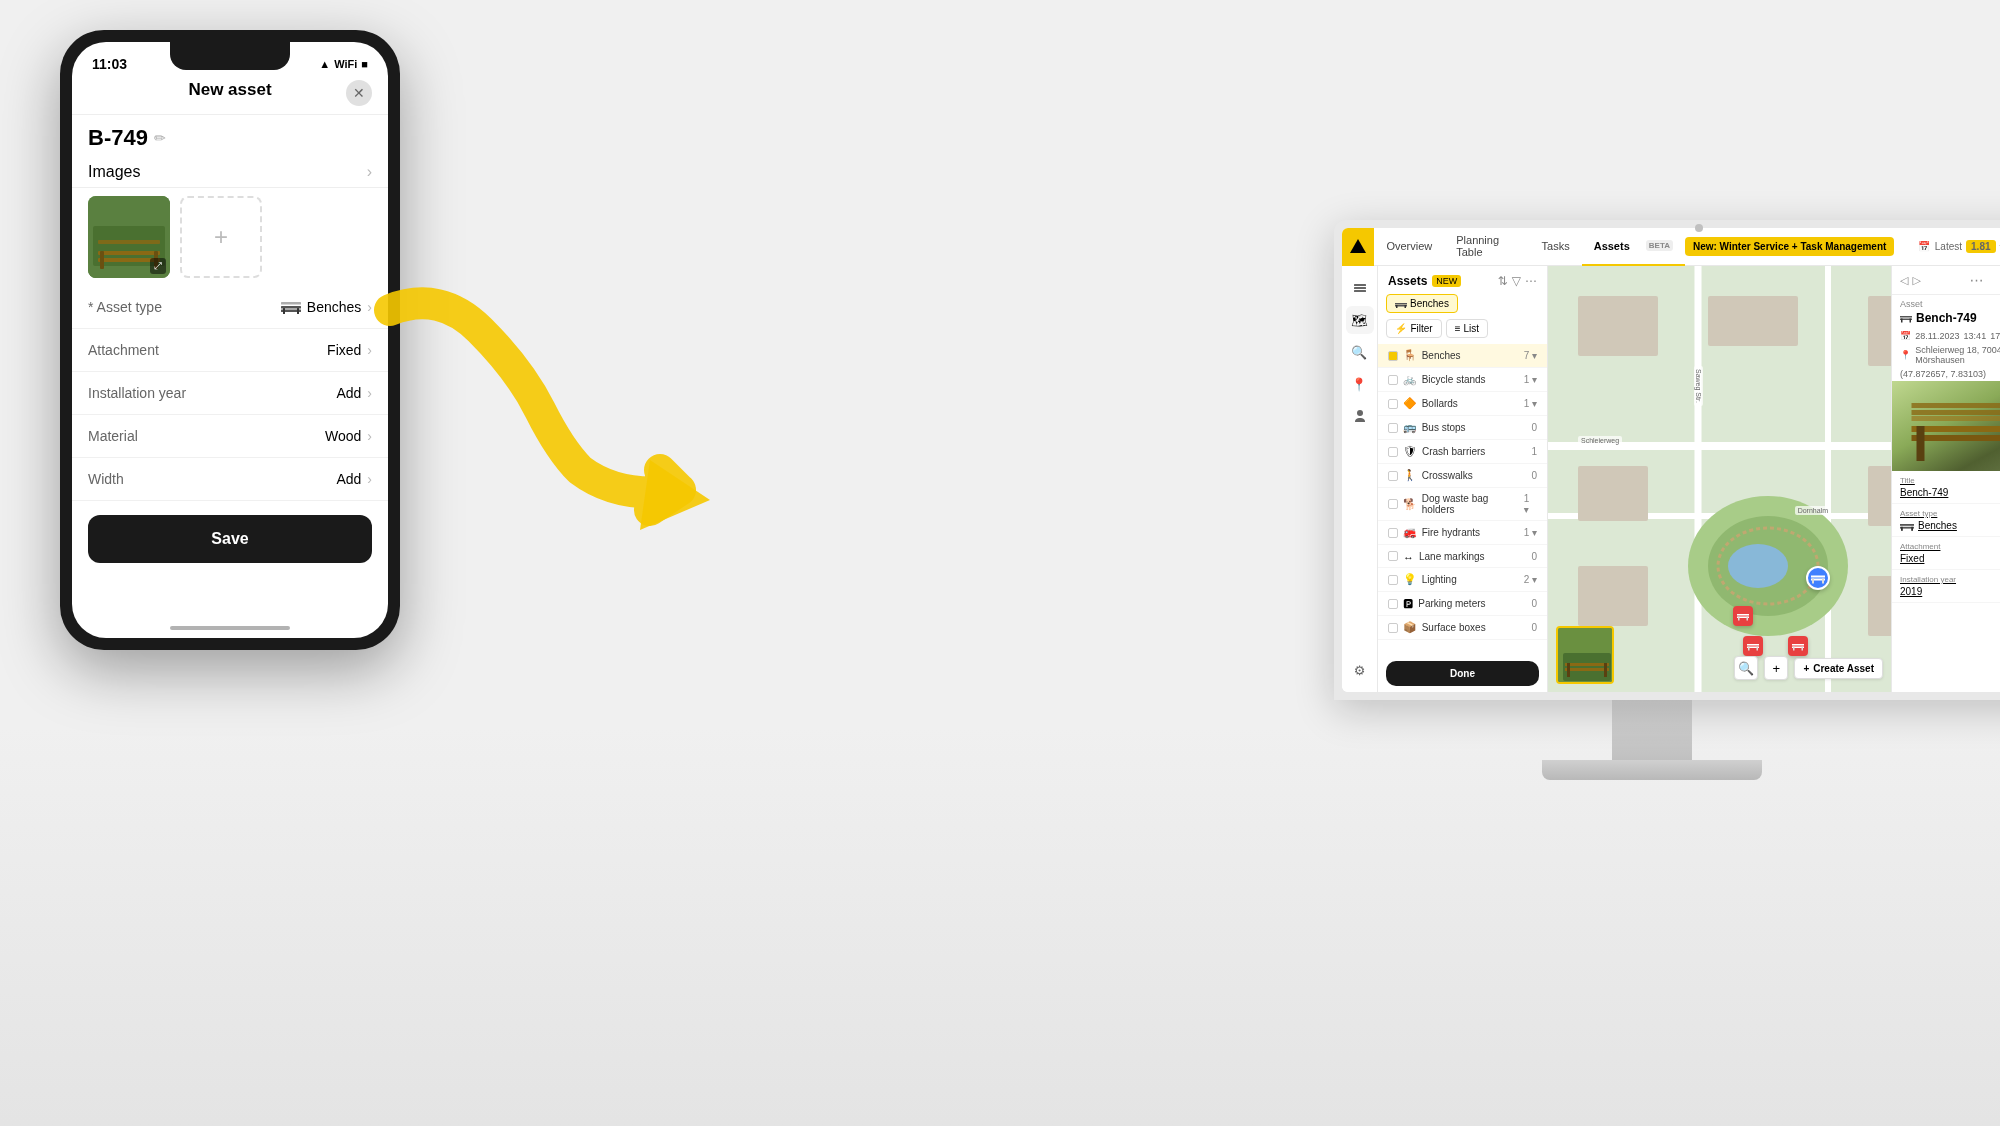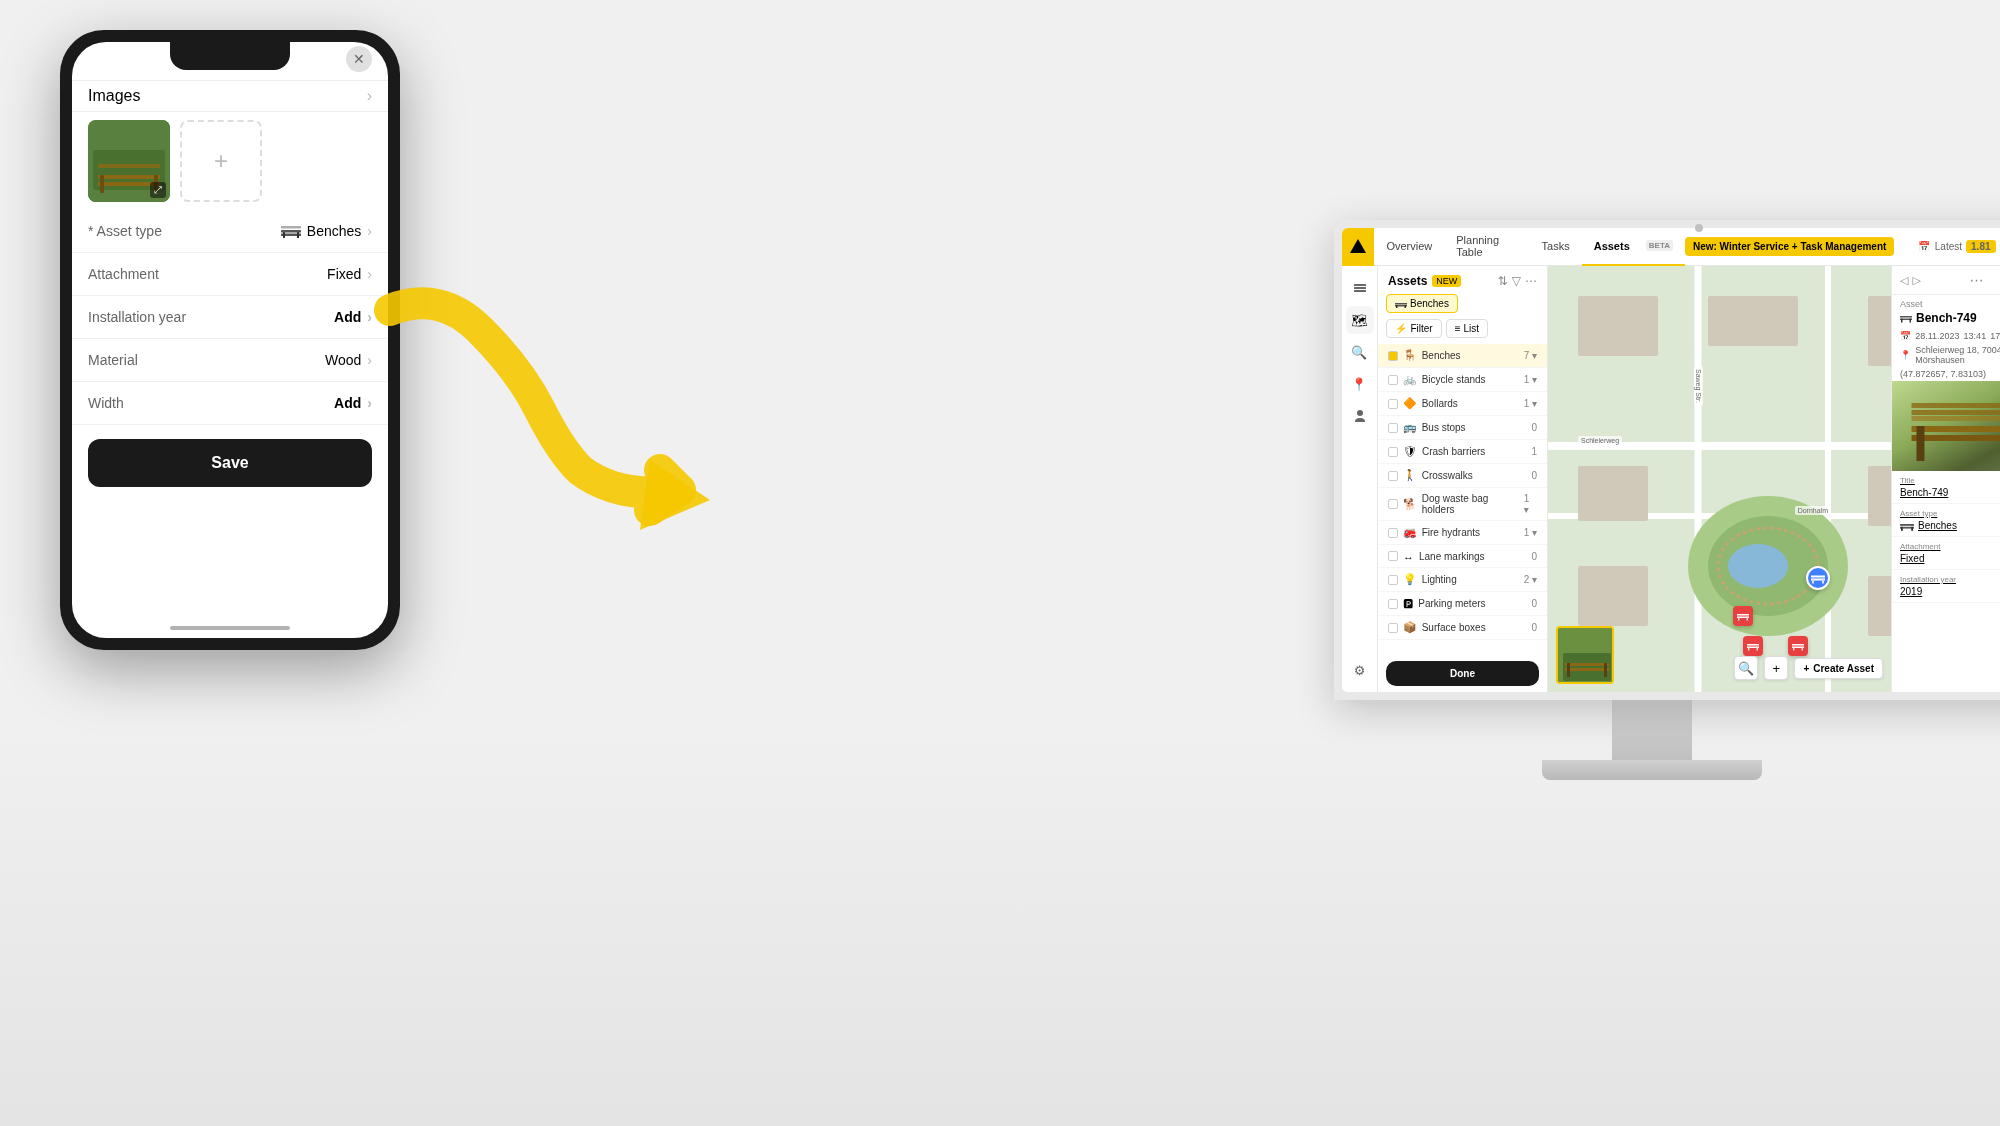--- a/index.html
+++ b/index.html
@@ -132,21 +132,21 @@
       justify-content: space-between;
       padding: 13px 16px;
       border-bottom: 1px solid #f0f0f0;
     }
     .phone-field-label { font-size: 14px; color: #666; }
     .phone-field-label.required::before { content: '* '; color: #666; }
     .phone-field-value {
       display: flex; align-items: center; gap: 6px;
       font-size: 14px; color: #000;
     }
-    .phone-field-value.add-link { color: #000; font-weight: 700; }
+    .phone-field-value.add-link { color: #000; font-weight: 400; }
     .phone-field-chevron { color: #bbb; font-size: 14px; }
 
     .phone-save-btn {
       margin: 14px 16px;
       background: #1a1a1a;
       color: #fff;
       border: none;
       border-radius: 12px;
       width: calc(100% - 32px);
       padding: 15px;
@@ -553,29 +553,41 @@
 <body>
 
 <div class="bg-overlay"></div>
 
 <div class="phone-wrapper">
   <div class="phone-frame">
     <div class="phone-notch"></div>
     <div class="phone-screen">
 
       
+      <div class="phone-status-bar">
+        <span class="phone-status-time">11:03</span>
+        <div class="phone-status-icons">
+          <span>▲</span>
+          <span>WiFi</span>
+          <span>■</span>
+        </div>
+      </div>
 
       
       <div class="phone-header">
         <div style="width:26px"></div>
         <span class="phone-header-title">New asset</span>
         <div class="phone-close-btn">✕</div>
       </div>
 
       
+      <div class="phone-asset-id">
+        <span class="phone-asset-id-text">B-749</span>
+        <span class="phone-edit-icon">✏</span>
+      </div>
 
       
       <div class="phone-images-row">
         <span>Images</span>
         <span class="phone-images-chevron">›</span>
       </div>
 
       
       <div class="phone-images-content">
         <div class="phone-img-thumb">

